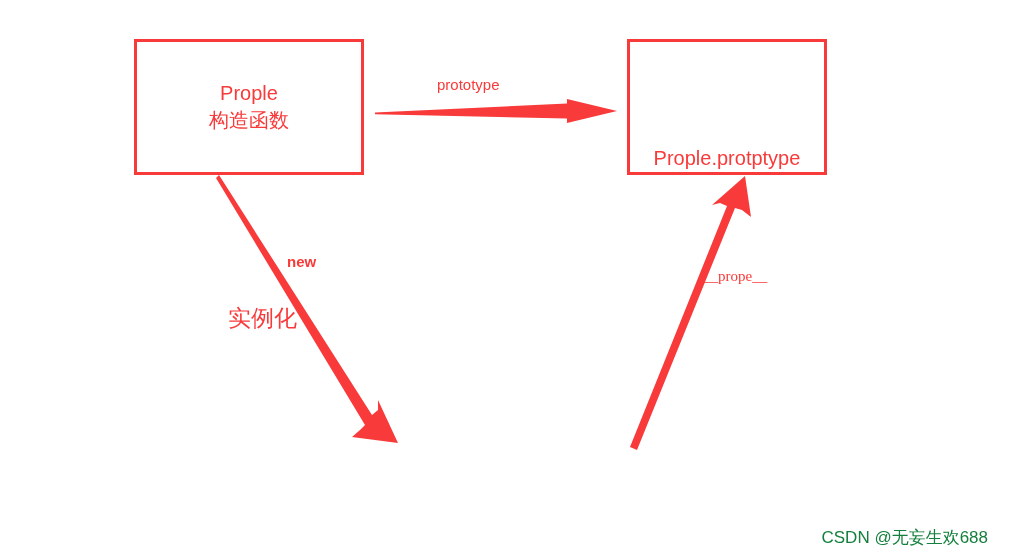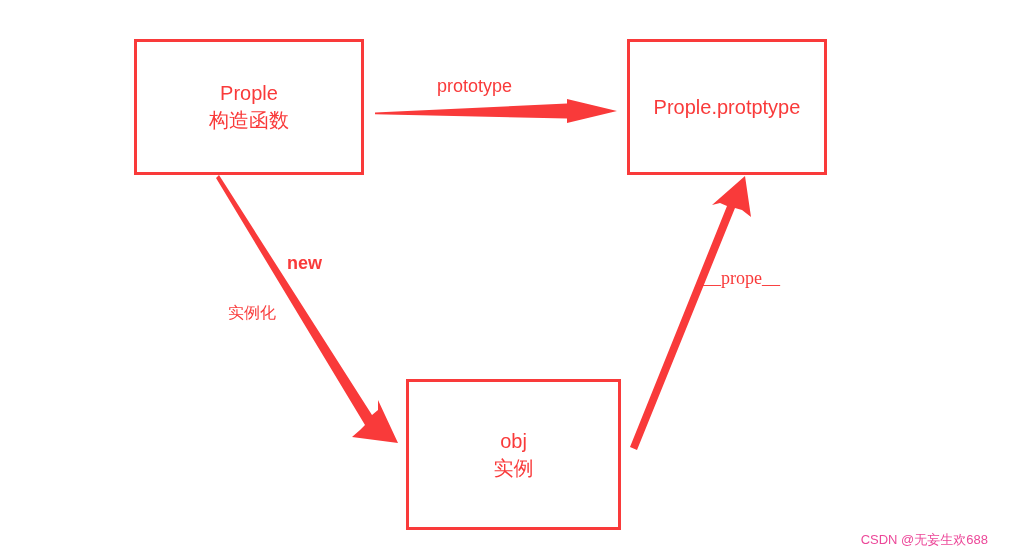--- a/index.html
+++ b/index.html
@@ -30,49 +30,49 @@
     z-index: 3;
   }
   .node-line {
     color: #f93a3a;
     font-size: 20px;
     line-height: 1.35;
     white-space: nowrap;
     text-align: center;
   }
   #node-constructor { left: 134px; top: 39px; width: 230px; height: 136px; }
-  #node-prototype   { left: 627px; top: 39px; width: 200px; height: 136px; }
+  #node-prototype   { left: 627px; top: 39px; width: 200px; height: 136px; justify-content: flex-end; }
   #node-instance    { left: 406px; top: 379px; width: 215px; height: 151px; }
 
   #arrows {
     position: absolute;
     left: 0;
     top: 0;
     width: 1014px;
     height: 558px;
     z-index: 1;
   }
   .edge-label {
     position: absolute;
     color: #f93a3a;
-    font-size: 18px;
+    font-size: 15px;
     white-space: nowrap;
     z-index: 4;
   }
   #label-prototype { left: 437px; top: 76px; }
   #label-new       { left: 287px; top: 253px; font-weight: bold; }
-  #label-instantiate { left: 228px; top: 303px; font-size: 16px; }
+  #label-instantiate { left: 228px; top: 303px; font-size: 23px; }
   #label-proto     { left: 703px; top: 268px; font-family: Liberation Serif, serif; }
 
   #watermark {
     position: absolute;
     right: 14px;
     bottom: 9px;
-    color: #ec4899;
-    font-size: 13px;
+    color: #15803d;
+    font-size: 17px;
     white-space: nowrap;
     z-index: 5;
   }
 </style>
 </head>
 <body>
 
 <div id="canvas">
 
   <svg id="arrows" viewBox="0 0 1014 558" xmlns="http://www.w3.org/2000/svg">
@@ -86,24 +86,20 @@
 
   <div class="node" id="node-constructor">
     <div class="node-line">Prople</div>
     <div class="node-line">构造函数</div>
   </div>
 
   <div class="node" id="node-prototype">
     <div class="node-line">Prople.protptype</div>
   </div>
 
-  <div class="node" id="node-instance">
-    <div class="node-line">obj</div>
-    <div class="node-line">实例</div>
-  </div>
 
   <div class="edge-label" id="label-prototype">prototype</div>
 
   <div class="edge-label" id="label-new">new</div>
 
   <div class="edge-label" id="label-instantiate">实例化</div>
 
   <div class="edge-label" id="label-proto">__prope__</div>
 
   <div id="watermark">CSDN @无妄生欢688</div>

